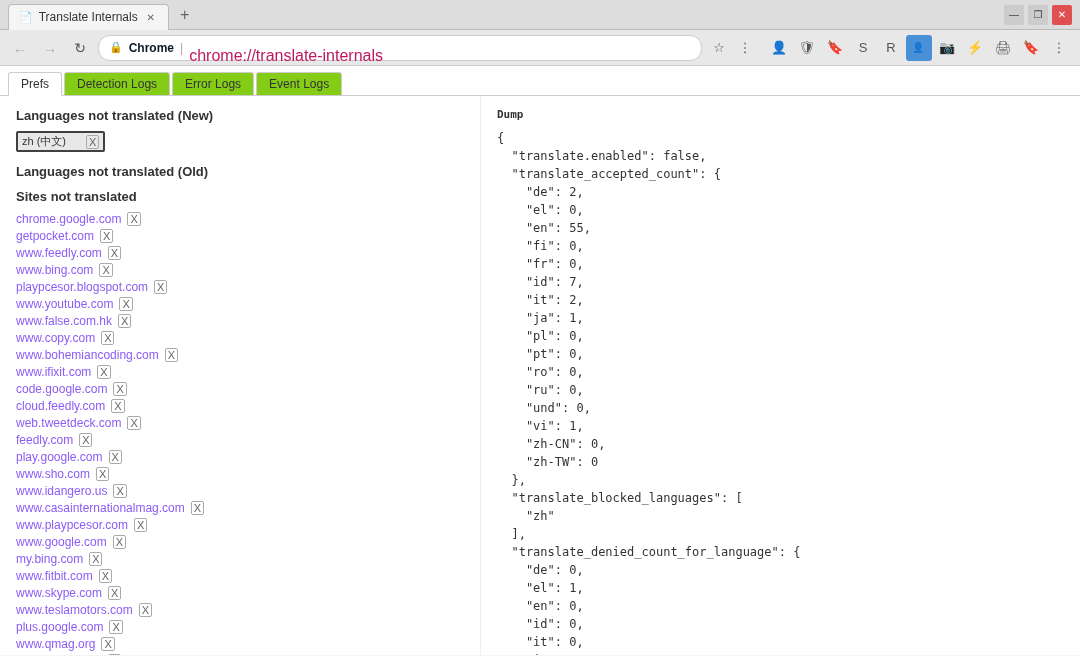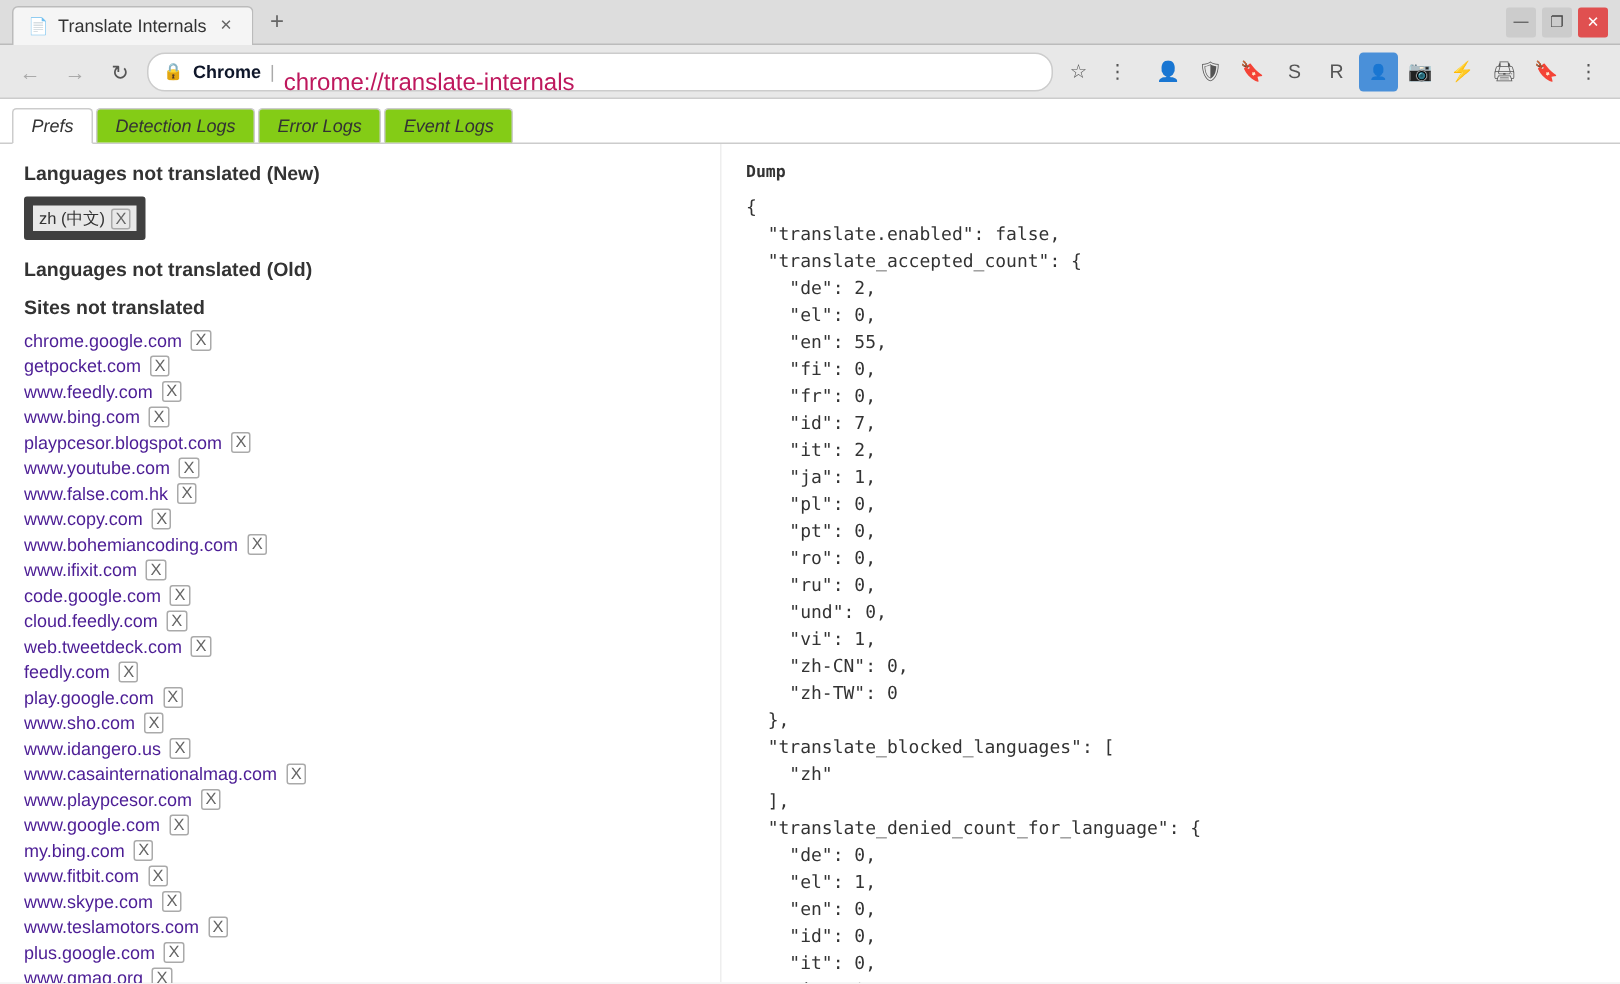--- a/index.html
+++ b/index.html
@@ -118,21 +118,20 @@
     .toolbar-icon.active { background: #4a90d9; color: white; border-radius: 3px; }
 
     
     .nav-tabs {
       display: flex;
       align-items: center;
       background: white;
       border-bottom: 1px solid #ccc;
       padding: 6px 8px 0;
       gap: 2px;
-      font-style: italic;
     }
     .nav-tab {
       padding: 4px 12px;
       font-size: 12px;
       cursor: pointer;
       border: 1px solid #ccc;
       border-bottom: none;
       background: #84cc16;
       border-radius: 3px 3px 0 0;
       color: #333;
@@ -167,42 +166,42 @@
     .tag-container {
       display: flex;
       flex-wrap: wrap;
       gap: 4px;
       margin-bottom: 12px;
     }
     .tag {
       display: flex;
       align-items: center;
       background: #e8e8e8;
-      border: 6px solid #404040;
+      border: 2px solid #404040;
       border-radius: 2px;
       padding: 1px 4px;
       font-size: 11px;
-      gap: 4px;
+      gap: 20px;
     }
     .tag-x {
       cursor: pointer;
       font-size: 11px;
       color: #666;
       border: 1px solid #aaa;
       padding: 0 2px;
       border-radius: 2px;
     }
     .site-item {
       display: flex;
       align-items: center;
       gap: 6px;
       margin-bottom: 3px;
       font-size: 12px;
     }
-    .site-name { color: #4c1d95; text-align: right; }
+    .site-name { color: #8b5cf6; text-align: right; }
 
     
     .right-panel {
       flex: 1;
       overflow-y: auto;
       padding: 12px 16px;
       font-family: monospace;
       font-size: 12px;
     }
     .dump-title {

